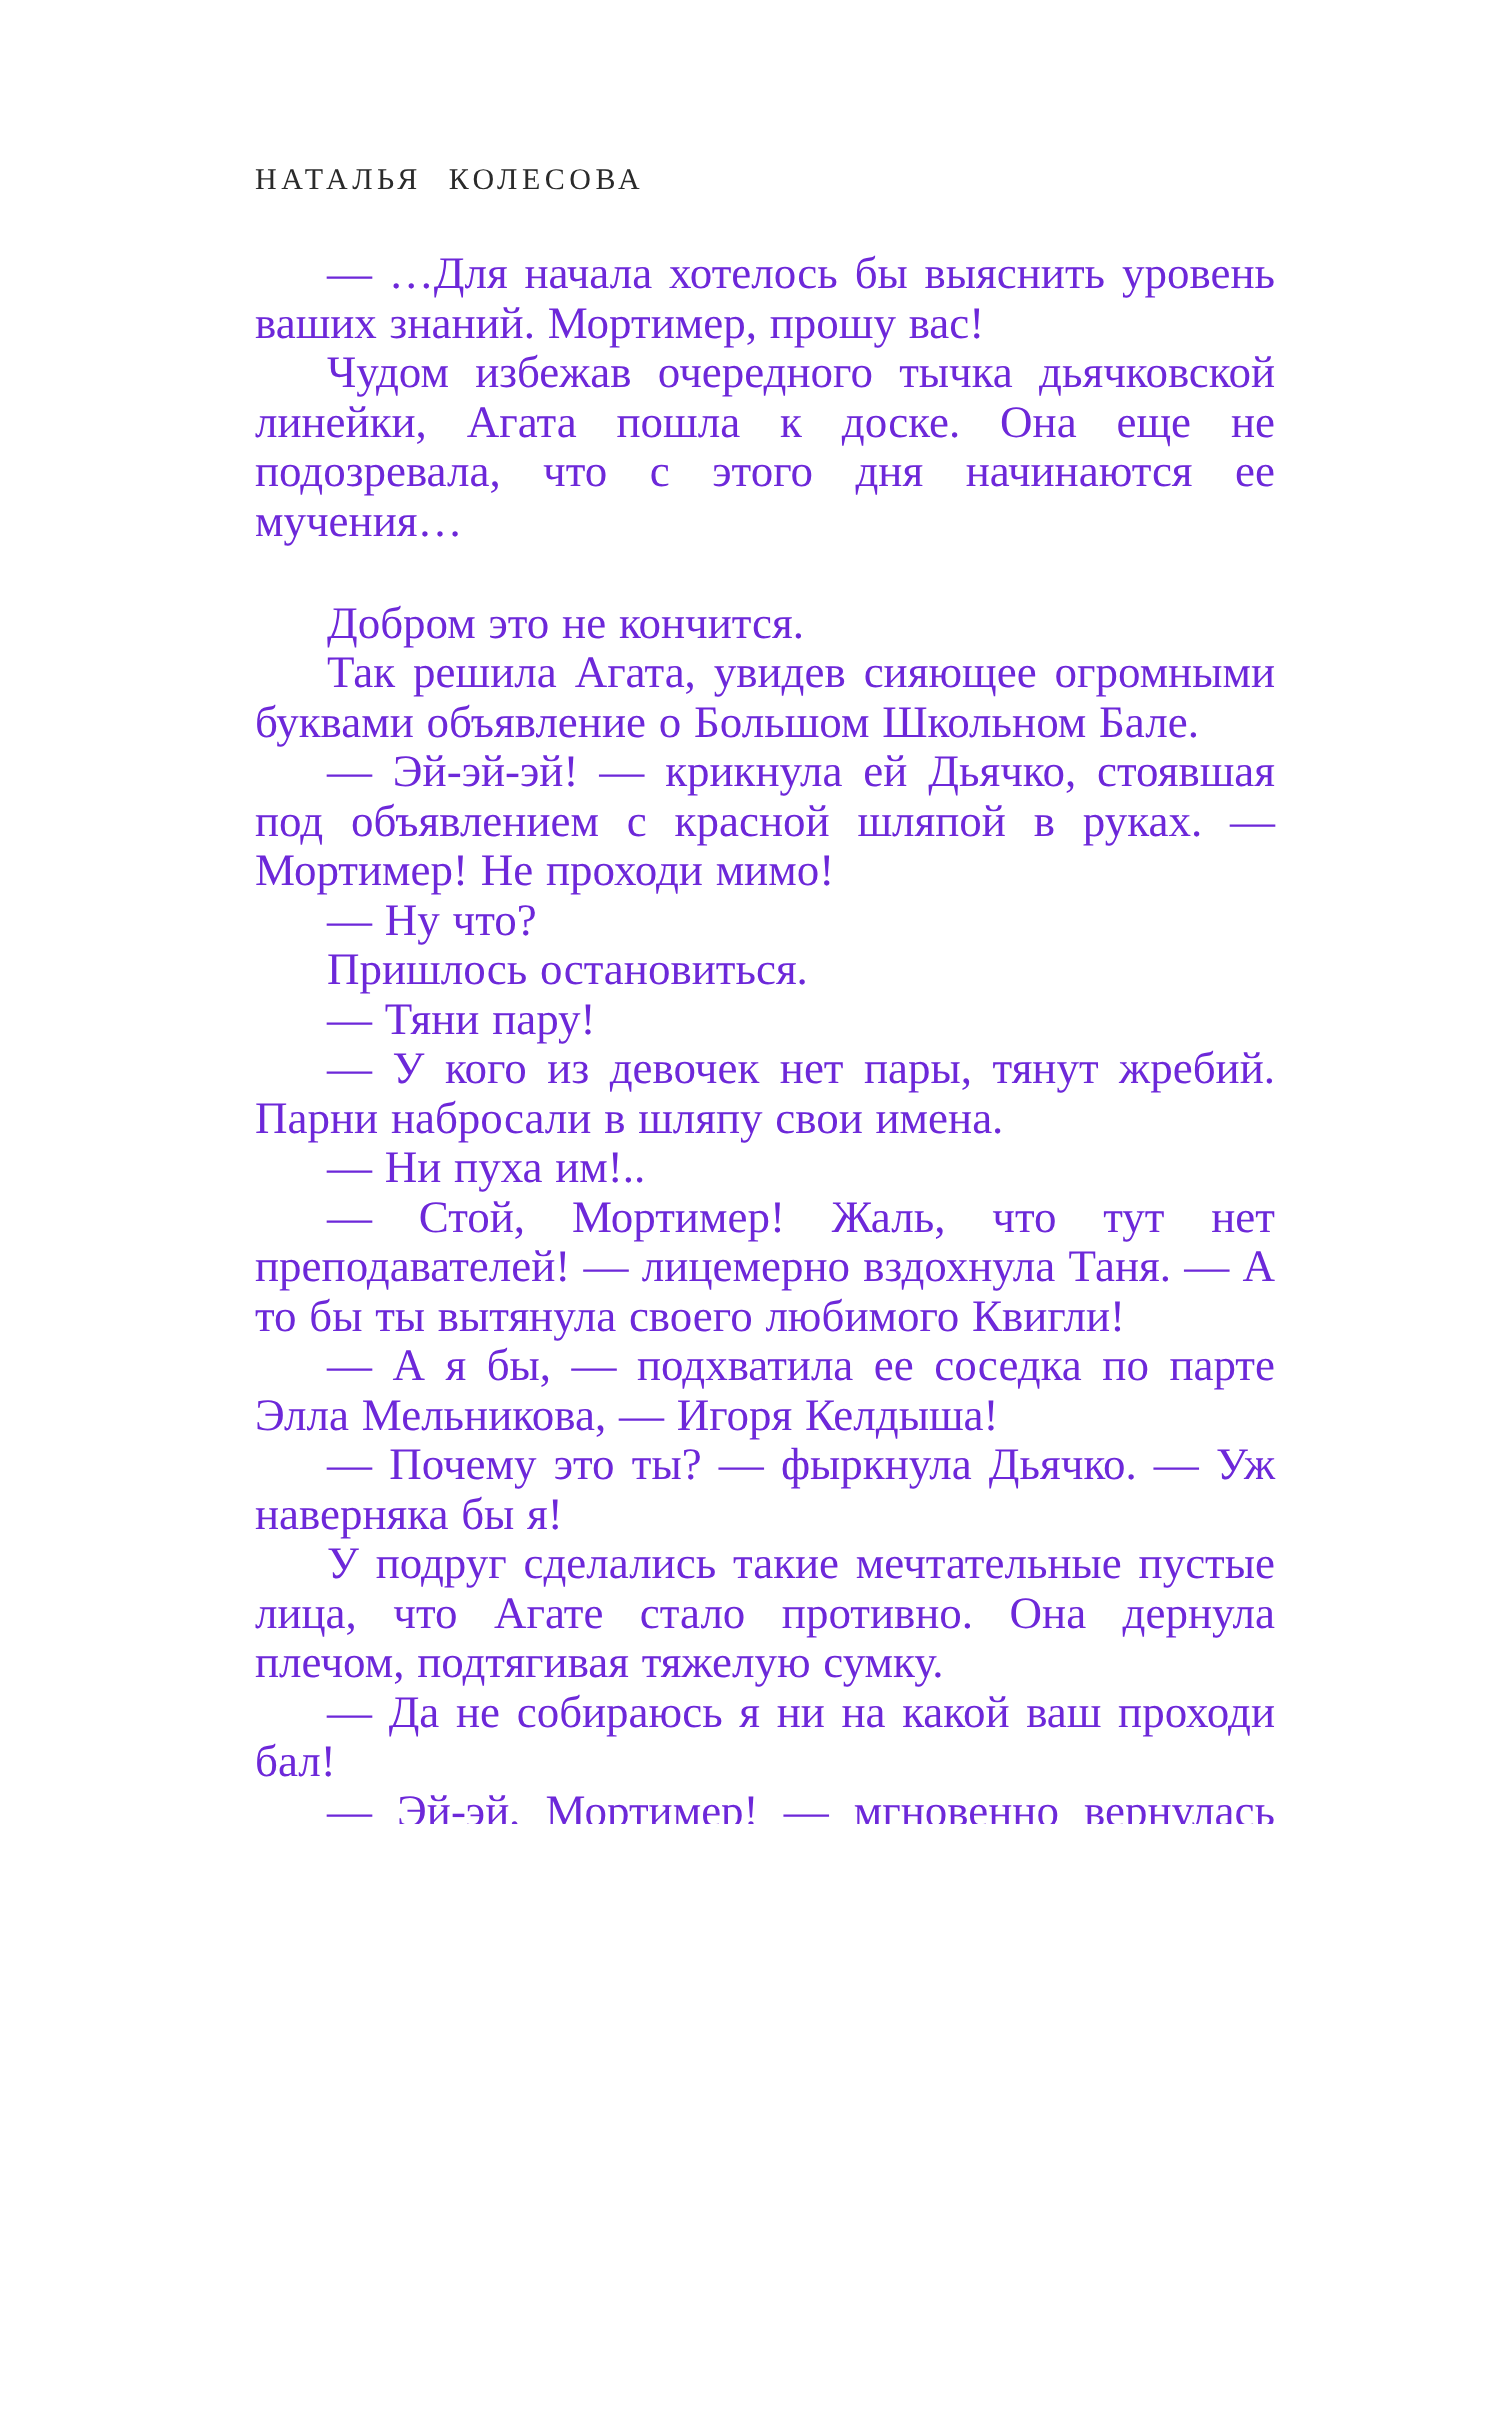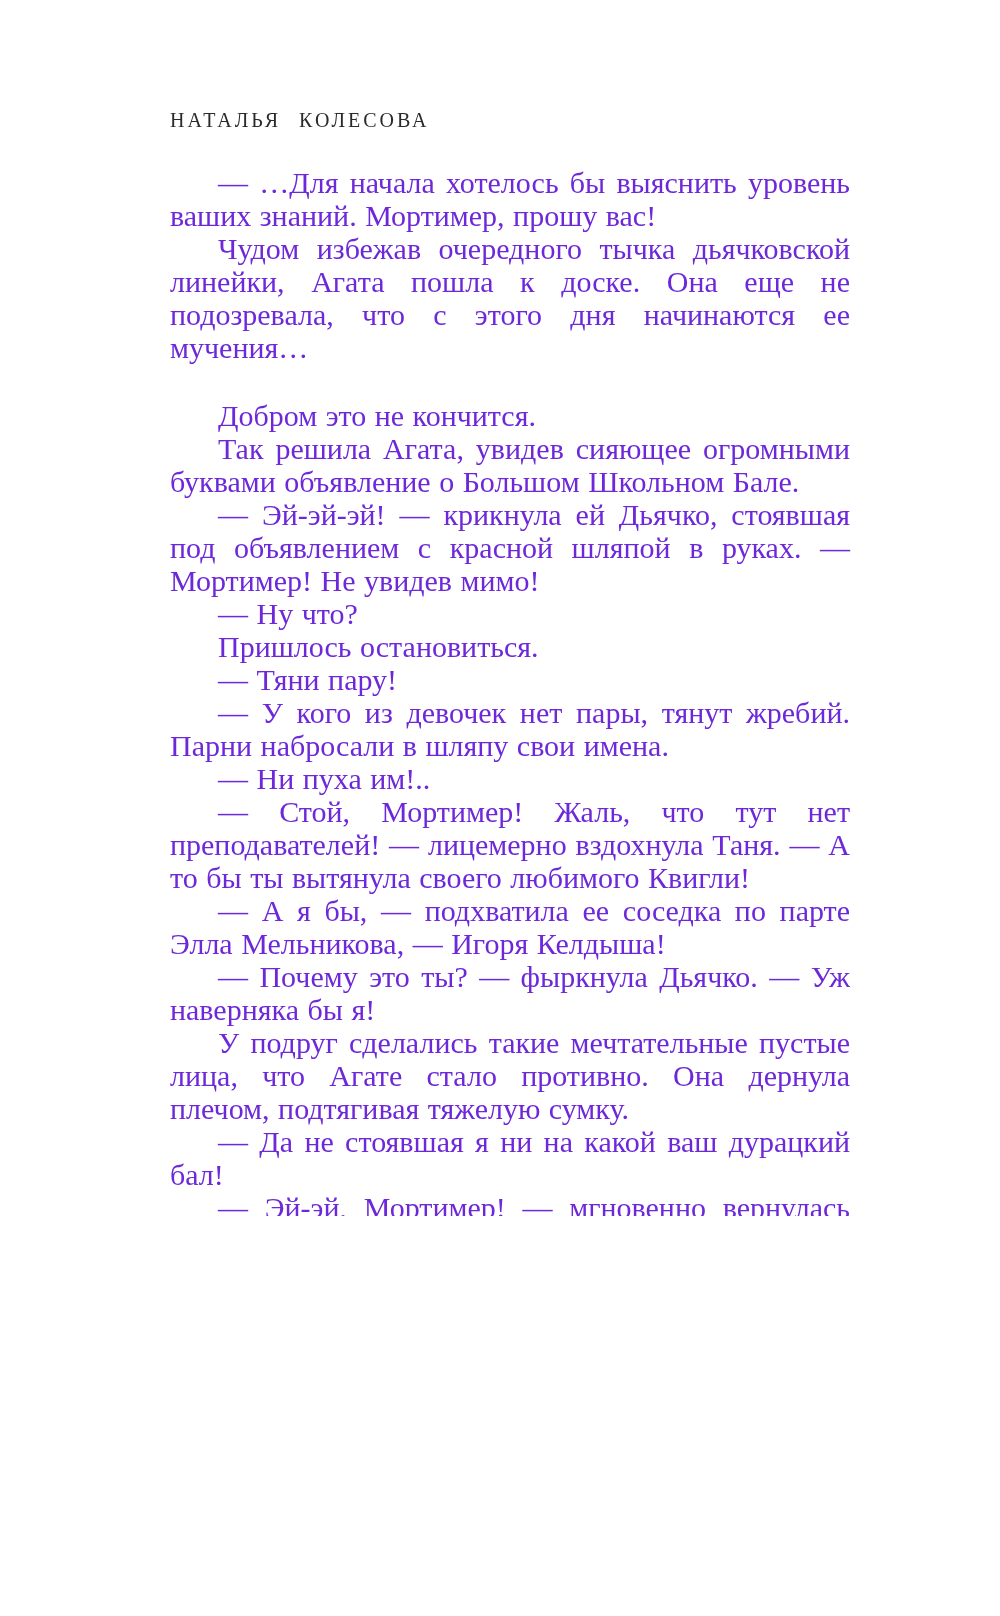--- a/index.html
+++ b/index.html
@@ -58,28 +58,28 @@
 <body>
 
 <div class="page">
   <div class="content">
     <div class="running-header">Наталья Колесова</div>
     <div class="text-block">
         <p class="para">— …Для начала хотелось бы выяснить уровень ваших знаний. Мортимер, прошу вас!</p>
         <p class="para">Чудом избежав очередного тычка дьячковской линейки, Агата пошла к доске. Она еще не подозревала, что с этого дня начинаются ее мучения…</p>
         <p class="para section-break">Добром это не кончится.</p>
         <p class="para">Так решила Агата, увидев сияющее огромными буквами объявление о Большом Школьном Бале.</p>
-        <p class="para">— Эй-эй-эй! — крикнула ей Дьячко, стоявшая под объявлением с красной шляпой в руках. — Мортимер! Не увидев мимо!</p>
+        <p class="para">— Эй-эй-эй! — крикнула ей Дьячко, стоявшая под объявлением с красной шляпой в руках. — Мортимер! Не проходи мимо!</p>
         <p class="para">— Ну что?</p>
         <p class="para">Пришлось остановиться.</p>
         <p class="para">— Тяни пару!</p>
         <p class="para">— У кого из девочек нет пары, тянут жребий. Парни набросали в шляпу свои имена.</p>
         <p class="para">— Ни пуха им!..</p>
         <p class="para">— Стой, Мортимер! Жаль, что тут нет преподавателей! — лицемерно вздохнула Таня. — А то бы ты вытянула своего любимого Квигли!</p>
         <p class="para">— А я бы, — подхватила ее соседка по парте Элла Мельникова, — Игоря Келдыша!</p>
         <p class="para">— Почему это ты? — фыркнула Дьячко. — Уж наверняка бы я!</p>
         <p class="para">У подруг сделались такие мечтательные пустые лица, что Агате стало противно. Она дернула плечом, подтягивая тяжелую сумку.</p>
-        <p class="para">— Да не стоявшая я ни на какой ваш дурацкий бал!</p>
+        <p class="para">— Да не собираюсь я ни на какой ваш проходи бал!</p>
         <p class="para">— Эй-эй, Мортимер! — мгновенно вернулась Таня с небес на землю. — Ты чего? У нас все рассчитано! Если ты не идешь, значит, какому-то несчастному придется тоже сидеть дома!</p>
       </div>
   </div>
   <div class="page-number">12</div>
 </div>
 
 </body></html>

